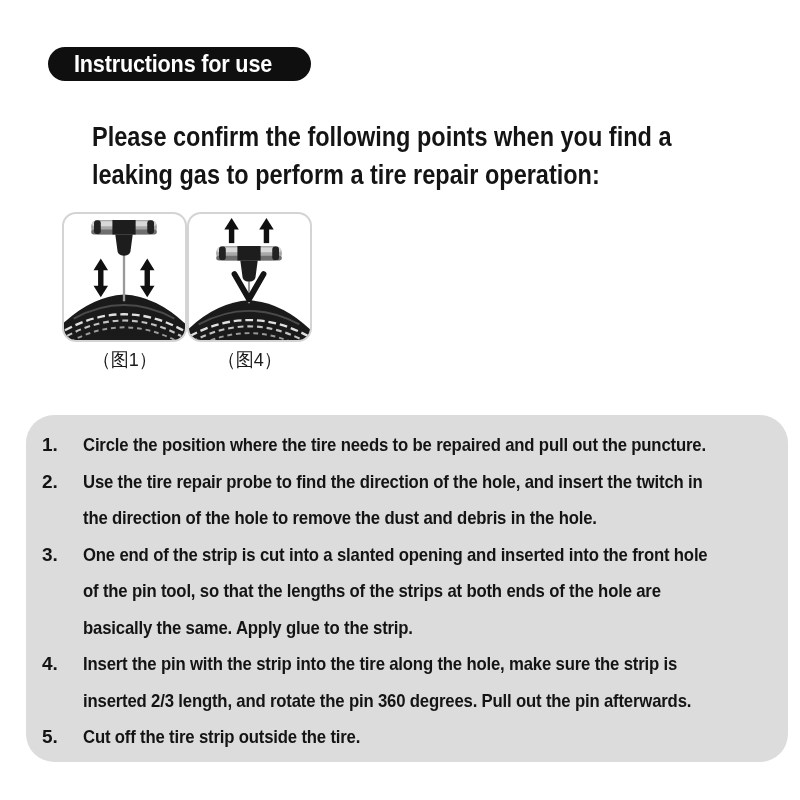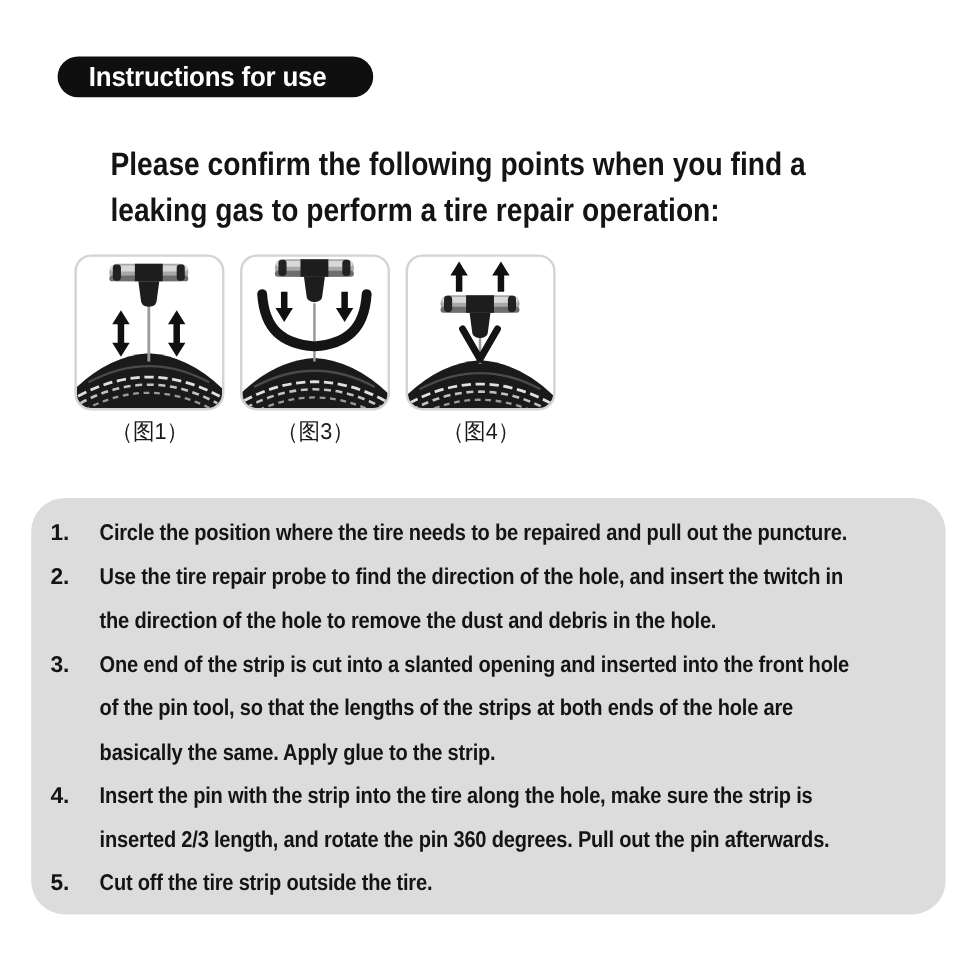--- a/index.html
+++ b/index.html
@@ -26,21 +26,21 @@
   .heading { position:absolute; left:92px; top:118px; }
   .hline {
     font-size:27px; font-weight:bold; line-height:38px;
     white-space:nowrap; transform:scaleX(0.87); transform-origin:0 0;
     color:#141414;
   }
 
   
   .figures {
     position:absolute; left:62px; top:212px; width:676px;
-    display:flex; gap:13px;
+    display:flex; 
   }
   .fig { width:125px; display:flex; flex-direction:column; align-items:center; }
   .panel {
     width:121px; height:126px; background:#ffffff;
     border:2px solid #d4d4d4; border-radius:14px; overflow:hidden;
   }
   .panel svg { display:block; width:121px; height:126px; }
   .caption {
     margin-top:5px; font-size:19px; color:#1a1a1a; white-space:nowrap;
     transform:scaleX(0.95);
@@ -120,33 +120,20 @@
         <line x1="62" y1="42" x2="62" y2="90" stroke="#9a9a9a" stroke-width="2.4"></line>
         <use href="#sym-tool" transform="translate(62,6)"></use>
         <use href="#sym-dblarrow" transform="translate(38,46)"></use>
         <use href="#sym-dblarrow" transform="translate(86,46)"></use>
       </svg>
     </div>
     <div class="caption">（图1）</div>
   </div>
 
 
-  <div class="fig">
-    <div class="panel">
-      <svg viewBox="0 0 125 130">
-        <use href="#sym-tire" transform="translate(0,82)"></use>
-        <line x1="62" y1="40" x2="62" y2="90" stroke="#9a9a9a" stroke-width="2.2"></line>
-        <path d="M 17,32 C 19,62 34,75 62,77 C 90,75 105,62 107,32" stroke="#141414" stroke-width="8.5" fill="none" stroke-linecap="round"></path>
-        <use href="#sym-tool" transform="translate(62,2)"></use>
-        <use href="#sym-downarrow" transform="translate(36,30)"></use>
-        <use href="#sym-downarrow" transform="translate(88,30)"></use>
-      </svg>
-    </div>
-    <div class="caption">（图3）</div>
-  </div>
 
   <div class="fig">
     <div class="panel">
       <svg viewBox="0 0 125 130">
         <use href="#sym-tire" transform="translate(0,84)"></use>
         <use href="#sym-uparrow" transform="translate(44,4)"></use>
         <use href="#sym-uparrow" transform="translate(80,4)"></use>
         <line x1="62" y1="70" x2="62" y2="92" stroke="#9a9a9a" stroke-width="2.2"></line>
         <use href="#sym-tool" transform="translate(62,33)"></use>
         <path d="M 47,62 L 62,88 M 77,62 L 62,88" stroke="#141414" stroke-width="6" fill="none" stroke-linecap="round"></path>

